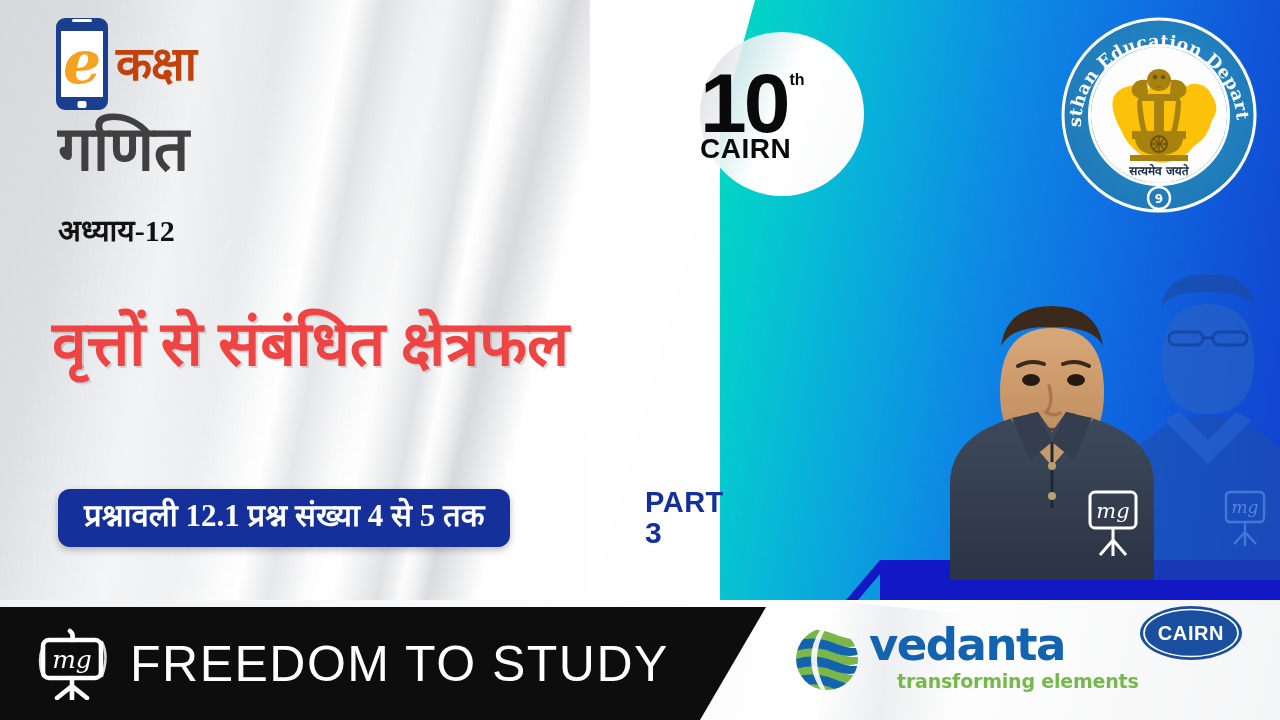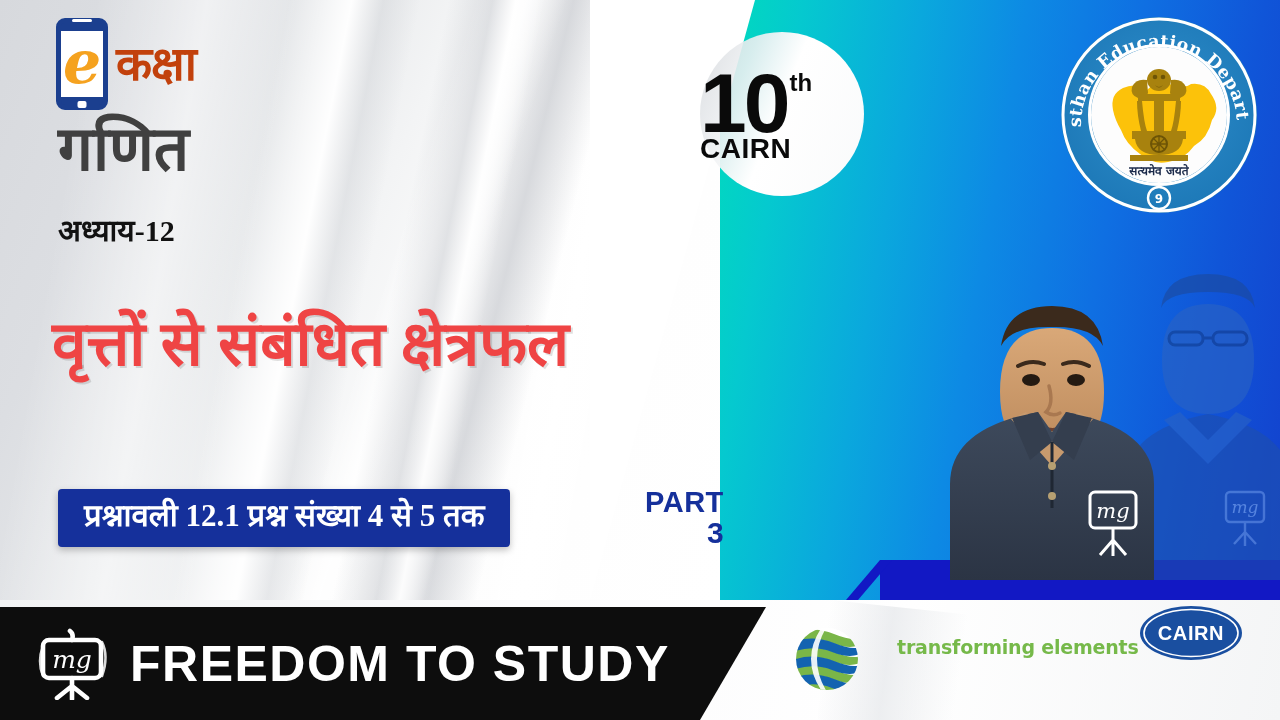--- a/index.html
+++ b/index.html
@@ -117,51 +117,51 @@
     font-family:"Liberation Serif","DejaVu Serif", serif;
     font-size:62px; font-weight:700; color:#ef4444; line-height:1.05;
     white-space:nowrap;
     text-shadow:2px 2px 0 rgba(0,0,0,.12);
   }
 
   
   .exercise-badge {
     position:absolute; left:58px; top:489px;
     background:#15309b; color:#ffffff;
-    border-radius:4px;
+    border-radius:12px;
     padding:11px 26px 14px 26px;
     font-family:"Liberation Serif","DejaVu Serif", serif;
     font-size:31px; font-weight:700; line-height:1.05;
     white-space:nowrap;
     box-shadow:0 3px 7px rgba(0,0,0,.25);
   }
 
   
   .part-block {
     position:absolute; left:645px; top:487px;
-    text-align:right; color:#15309b;
+    text-align:left; color:#15309b;
     font-weight:700; line-height:1.04;
   }
   .part-label { font-size:29px; letter-spacing:.5px; }
   .part-num   { font-size:30px; }
 
   
   .class-circle {
     position:absolute; left:700px; top:32px; width:164px; height:164px;
     border-radius:50%;
     background:
       linear-gradient(112deg, rgba(214,217,221,.9) 0%, rgba(238,240,242,.9) 26%, rgba(255,255,255,1) 48%, rgba(249,250,251,1) 100%);
     display:flex; flex-direction:column; align-items:flex-start; justify-content:center;
   }
   .class-num-row { display:flex; align-items:flex-start; line-height:.82; margin-top:6px; }
   .class-num {
     font-size:84px; font-weight:700; color:#0a0a0a; letter-spacing:-3px;
     font-family:"Liberation Sans", sans-serif;
   }
-  .class-sup { font-size:24px; font-weight:700; color:#0a0a0a; margin-top:4px; margin-left:2px; }
+  .class-sup { font-size:16px; font-weight:700; color:#0a0a0a; margin-top:4px; margin-left:2px; }
   .class-word {
     font-size:28px; font-weight:700; color:#0a0a0a; letter-spacing:.5px; margin-top:-4px;
   }
 
   
   .seal {
     position:absolute; right:18px; top:12px; width:206px; height:206px;
   }
 
   
@@ -179,33 +179,33 @@
   }
   .black-banner {
     position:absolute; left:0; top:607px; width:766px; height:113px;
     background:#0d0d0d;
     clip-path:polygon(0 0, 766px 0, 700px 113px, 0 113px);
     display:flex; align-items:center;
   }
   .mg-mark { margin-left:34px; width:78px; height:72px; flex:none; }
   .freedom-text {
     margin-left:18px; color:#ffffff;
-    font-size:50px; font-weight:700; letter-spacing:1.5px;
+    font-size:50px; font-weight:400; letter-spacing:1.5px;
     font-family:"Liberation Sans", sans-serif;
   }
 
   .vedanta { position:absolute; left:794px; top:624px; display:flex; align-items:flex-start; }
   .vedanta-globe { width:66px; height:66px; margin-top:2px; }
   .vedanta-text { margin-left:9px; }
   .vedanta-name {
     font-size:45px; font-weight:700; color:#1363b0; letter-spacing:-1.5px; line-height:.95;
     font-family:"DejaVu Sans", sans-serif;
   }
   .vedanta-tag {
-    font-size:19px; font-weight:700; color:#76b94a; letter-spacing:-.2px; margin-top:12px; margin-left:28px;
+    font-size:19px; font-weight:700; color:#76b94a; letter-spacing:-.2px; margin-top:3px; margin-left:28px;
     font-family:"DejaVu Sans", sans-serif;
   }
 
   .cairn { position:absolute; left:1138px; top:604px; width:106px; height:58px; }
 </style>
 </head>
 <body>
 
 <div id="stage">
 
@@ -389,20 +389,21 @@
           <g fill="#1363b0">
             <path d="M-4 17 q22 -9 44 0 q22 9 30 2 v7 q-12 8 -32 0 q-20 -8 -42 1z"></path>
             <path d="M-4 35 q22 -9 44 0 q22 9 30 2 v7 q-12 8 -32 0 q-20 -8 -42 1z"></path>
             <path d="M-4 53 q22 -9 44 0 q22 9 30 2 v7 q-12 8 -32 0 q-20 -8 -42 1z"></path>
           </g>
           <path d="M33 -6 q-16 20 -16 39 q0 20 16 39 q4 0 4 0 q-14 -19 -14 -39 q0 -19 14 -39z" fill="#ffffff" opacity=".9"></path>
         </g>
       </svg>
     </span>
     <span class="vedanta-text">
+      <span class="vedanta-name">vedanta</span>
       <span class="vedanta-tag" style="display:block">transforming elements</span>
     </span>
   </div>
 
   <div class="cairn">
     <svg width="106" height="58" viewBox="0 0 106 58" xmlns="http://www.w3.org/2000/svg">
       <ellipse cx="53" cy="29" rx="51" ry="27" fill="#1a4fa0"></ellipse>
       <ellipse cx="53" cy="29" rx="47" ry="23.5" fill="none" stroke="#ffffff" stroke-width="1.6"></ellipse>
       <text x="53" y="36" text-anchor="middle" font-family="Liberation Sans, sans-serif" font-size="20" font-weight="700" fill="#ffffff" letter-spacing="0.6">CAIRN</text>
     </svg>

